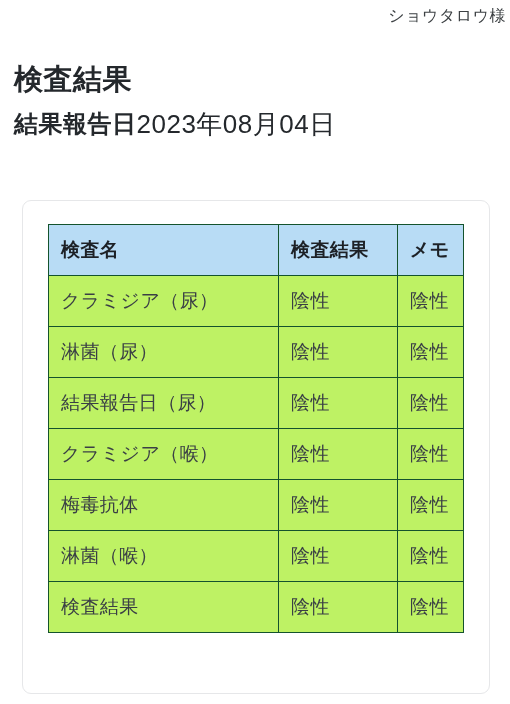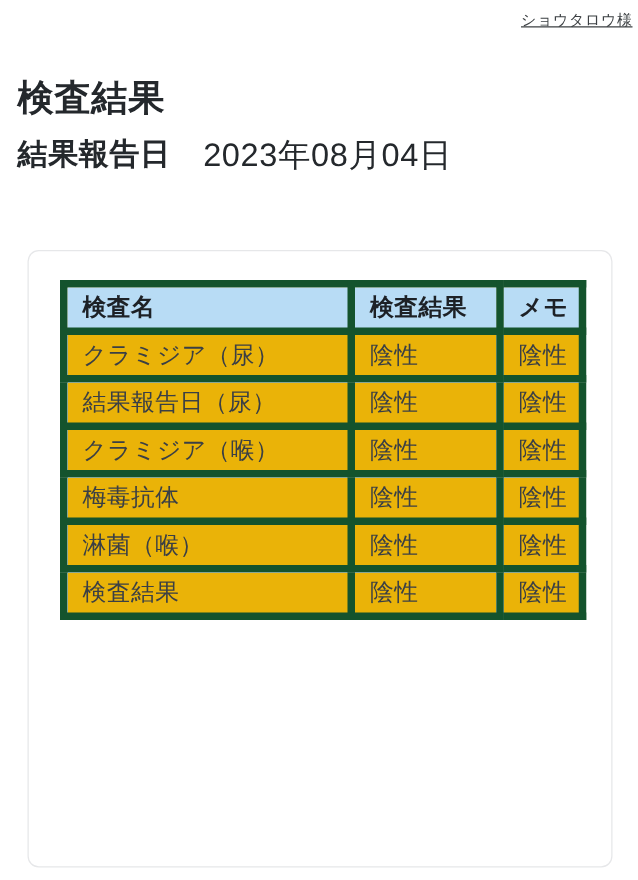--- a/index.html
+++ b/index.html
@@ -21,26 +21,25 @@
     width: 510px;
     height: 704px;
     box-sizing: border-box;
   }
 
   
   .customer-name {
     position: absolute;
     top: 4px;
     right: 4px;
-    font-size: 12px;
+    font-size: 16px;
     line-height: 24px;
     letter-spacing: 0.5px;
     color: #3c4043;
     white-space: nowrap;
-    text-decoration: underline;
   }
 
   .page-title {
     position: absolute;
     top: 42px;
     left: 14px;
     font-size: 29px;
     line-height: 36px;
     font-weight: bold;
     letter-spacing: 0.5px;
@@ -63,21 +62,20 @@
     font-weight: bold;
     letter-spacing: 0.5px;
     color: #24282c;
   }
   .meta-value {
     font-size: 26px;
     line-height: 32px;
     font-weight: normal;
     letter-spacing: 0.5px;
     color: #24282c;
-    margin-left: 26px;
   }
   .meta-value-redacted {
     margin-left: 18px;
     display: inline-block;
     width: 120px;
     height: 22px;
     border-radius: 3px;
     background: linear-gradient(90deg,
        rgba(240,240,242,0.95) 0%,
        rgba(246,246,248,0.95) 40%,
@@ -103,38 +101,38 @@
   .result-table {
     position: absolute;
     left: 25px;
     top: 23px;
     width: 415px;
     border-collapse: collapse;
     table-layout: fixed;
   }
   .result-table th,
   .result-table td {
-    border: 6px solid #14532d;
+    border: 1px solid #14532d;
     text-align: left;
     vertical-align: middle;
     padding: 0 0 0 12px;
-    height: 38px;
+    height: 51px;
     box-sizing: border-box;
     letter-spacing: 0.4px;
     white-space: nowrap;
     overflow: hidden;
   }
   .result-table th {
     background: #b8dcf5;
     color: #1d2126;
     font-size: 19px;
     font-weight: bold;
   }
   .result-table td {
-    background: #eab308;
+    background: #bef264;
     color: #3a3f45;
     font-size: 19px;
     font-weight: normal;
   }
   .col-name   { width: 230px; }
   .col-result { width: 119px; }
   .col-memo   { width: 66px; }
 </style>
 </head>
 <body>
@@ -165,20 +163,25 @@
           <th>メモ</th>
         </tr>
       </thead>
       <tbody>
         <tr>
           <td>クラミジア（尿）</td>
           <td>陰性</td>
           <td>陰性</td>
         </tr>
         <tr>
+          <td>淋菌（尿）</td>
+          <td>陰性</td>
+          <td>陰性</td>
+        </tr>
+        <tr>
           <td>結果報告日（尿）</td>
           <td>陰性</td>
           <td>陰性</td>
         </tr>
         <tr>
           <td>クラミジア（喉）</td>
           <td>陰性</td>
           <td>陰性</td>
         </tr>
         <tr>

